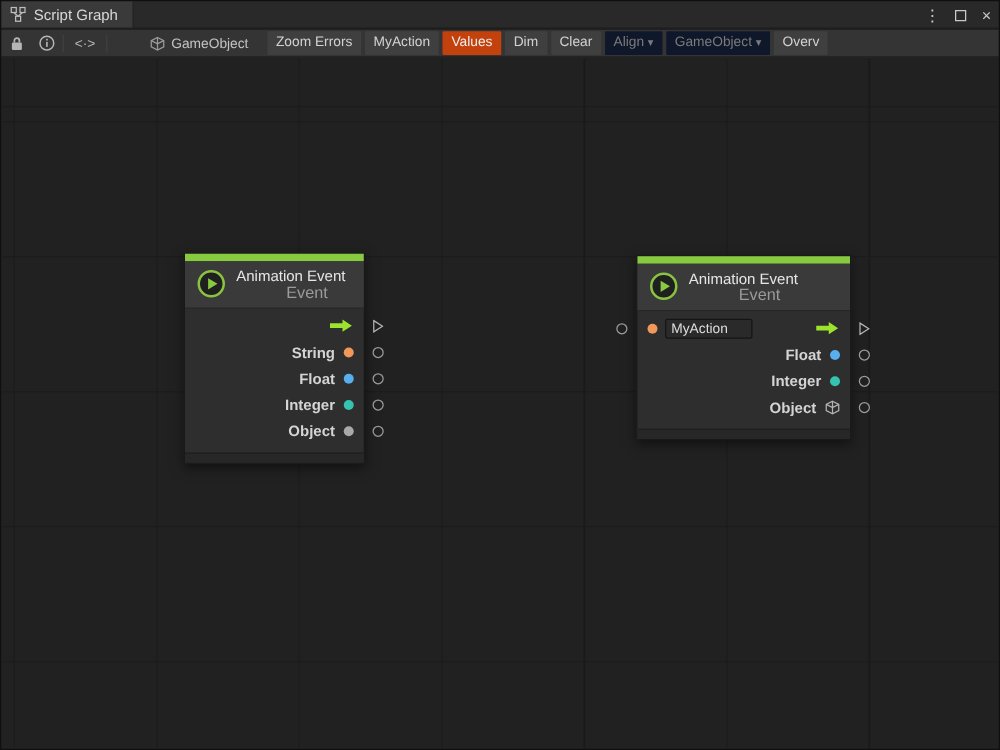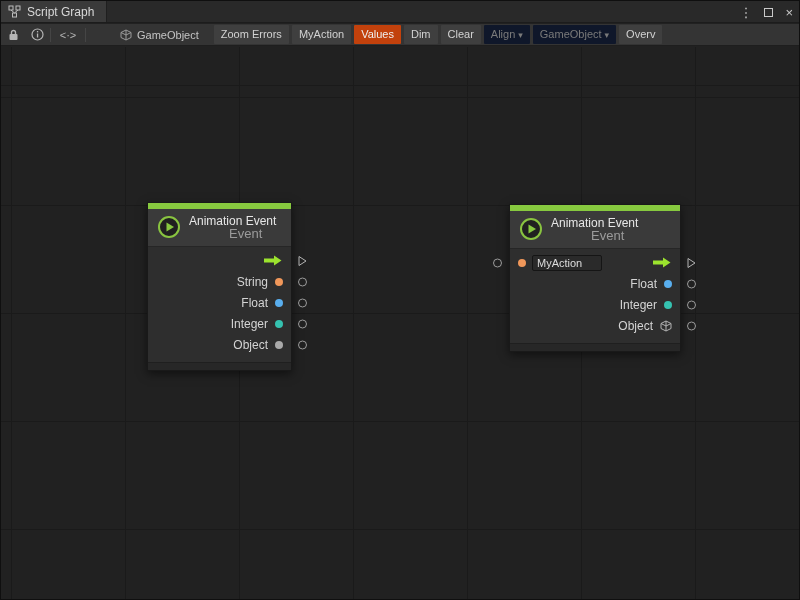--- a/index.html
+++ b/index.html
@@ -49,21 +49,21 @@
           box-shadow:0 3px 9px rgba(0,0,0,.5); }
   .accent { height:6px; }
   .nhead { display:flex; align-items:center; gap:8px; background:#3a3a3a;
            padding:5px 9px 6px 9px; border-bottom:1px solid #262626; }
   .nicon { width:24px; height:24px; flex:0 0 auto; }
   .ntitle { font-size:12px; color:#e6e6e6; line-height:14px; }
   .nsub   { font-size:13px; color:#9b9b9b; line-height:12px;margin-left:40px; }
   .nbody  { padding:3px 0 2px 0; }
   .nrow   { position:relative; height:21px; display:flex; align-items:center;
             justify-content:flex-end; padding:0 8px; }
-  .rlabel { font-size:12px; color:#d4d4d4; margin-right:7px; }
+  .rlabel { font-size:12px; color:#d4d4d4; margin-right:7px;font-weight:bold; }
   .dot { width:8px; height:8px; border-radius:50%; flex:0 0 auto; }
   .cube-icon { width:12px; height:12px; flex:0 0 auto; }
   .port-circ { position:absolute; right:-16px; top:50%; transform:translateY(-50%);
                width:9px; height:9px; border:1px solid #9b9b9b; border-radius:50%; background:transparent; }
   .port-circ.left { left:-17px; right:auto; }
   .port-tri { position:absolute; right:-16px; top:50%; transform:translateY(-50%); width:9px; height:11px; }
   .flowarrow { width:20px; height:11px; }
   .tfield { width:70px; height:16px; margin-left:6px; background:#2a2a2a;
             border:1px solid #151515; border-radius:2px; color:#dddddd;
             font-size:11px; line-height:14px; padding:0 4px; overflow:hidden; }

